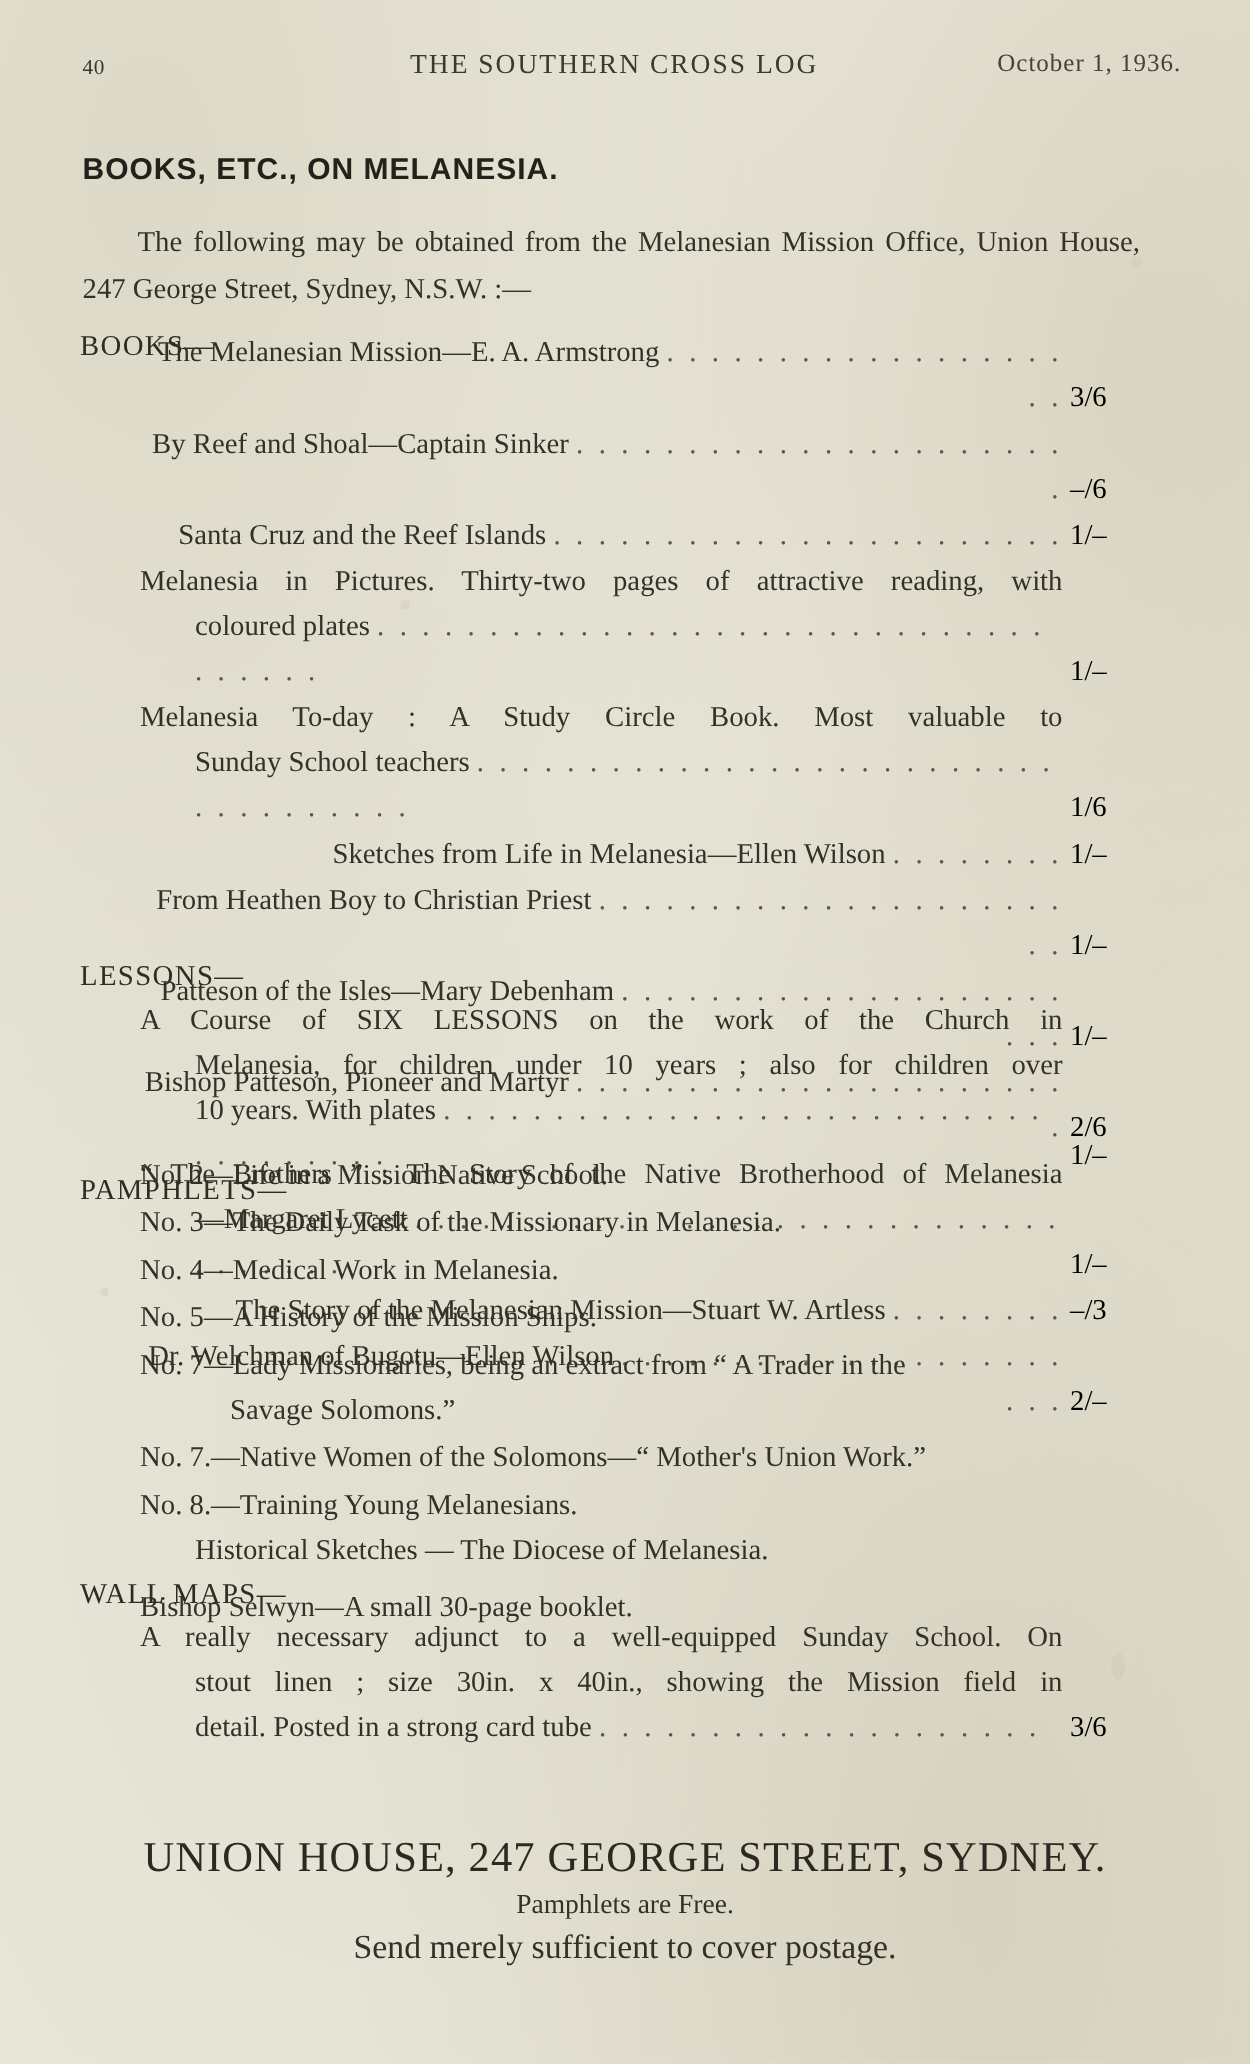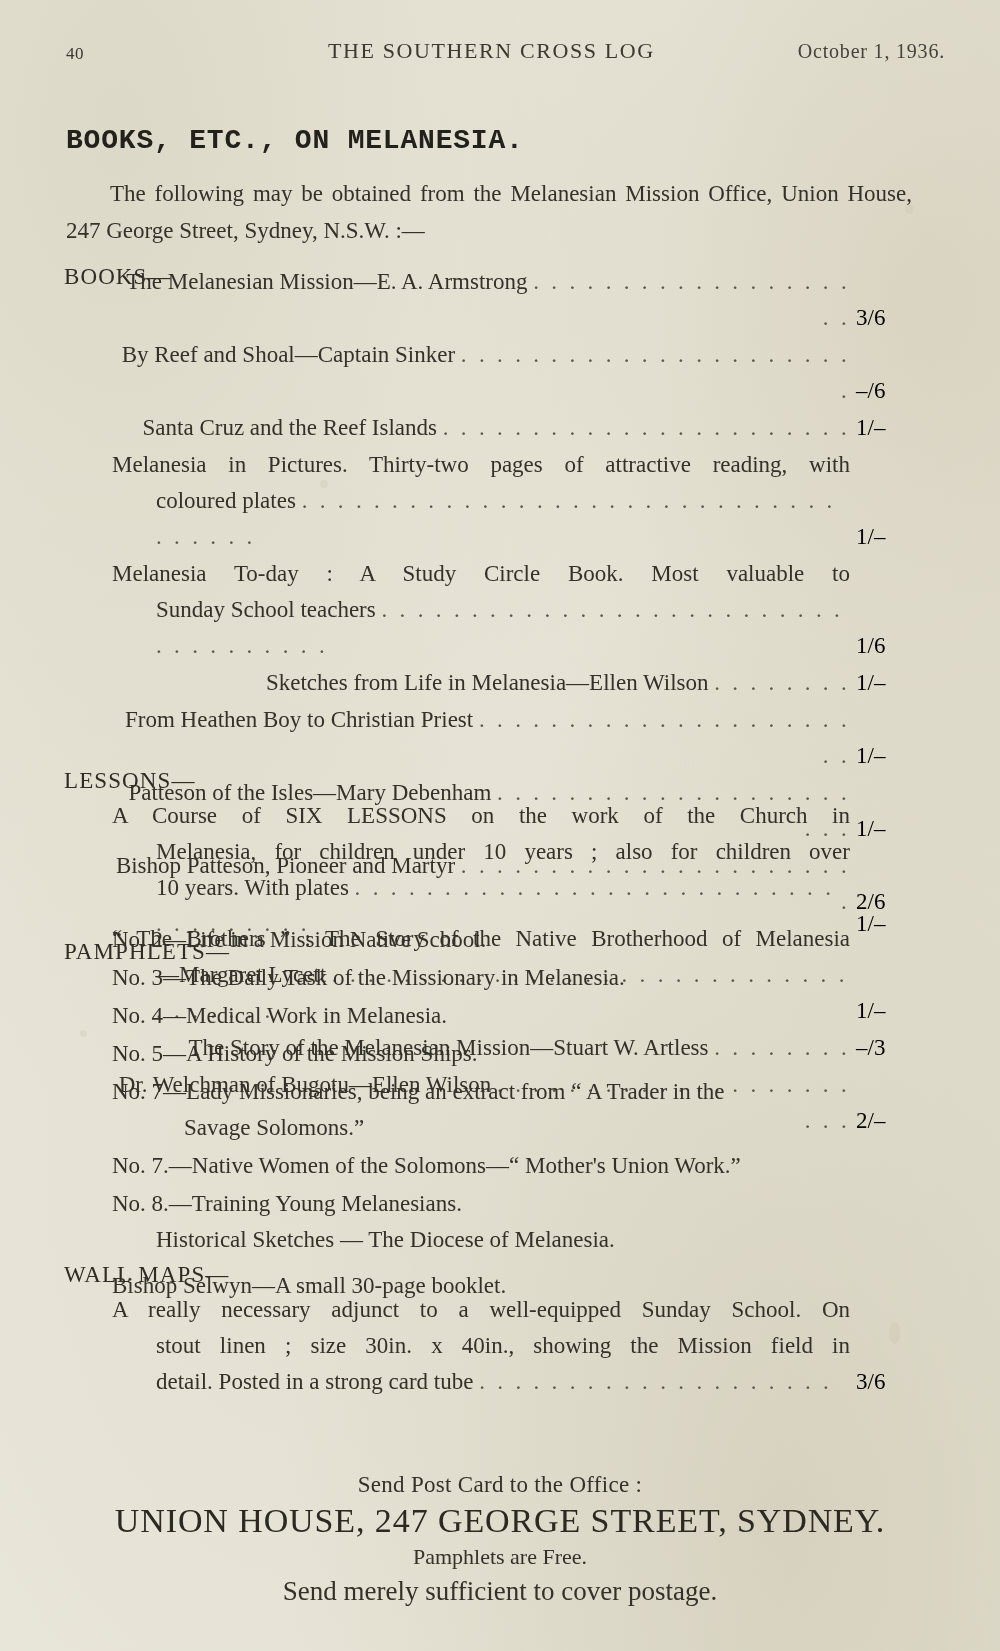--- a/index.html
+++ b/index.html
@@ -74,23 +74,23 @@
     font-size: 20px;
     letter-spacing: 0.8px;
     color: #46423a;
   }
 
   
   .article-title {
     position: absolute;
     top: 106px;
     left: 66px;
-    font-family: Liberation Mono, monospace;
+    font-family: Liberation Sans, sans-serif;
     font-weight: bold;
-    font-size: 28px;
+    font-size: 24px;
     letter-spacing: 0.8px;
     color: #23211b;
   }
   .intro {
     position: absolute;
     top: 152px;
     left: 66px;
     width: 846px;
     font-size: 23px;
     line-height: 37px;
@@ -395,19 +395,18 @@
         <span class="cont last">
           <span>detail.  Posted in a strong card tube</span>
           <span class="leader">. . . . . . . . . . . . . . . . . . . .</span>
         </span>
       </div>
       <span class="price">3/6</span>
     </div>
   </div>
 
   <div class="footer">
-    <div class="f1">Send Post Card to the Office :</div>
     <div class="f2">UNION HOUSE, 247 GEORGE STREET, SYDNEY.</div>
     <div class="f3">Pamphlets are Free.</div>
     <div class="f4">Send merely sufficient to cover postage.</div>
   </div>
 
 </div>
 
 </body></html>

